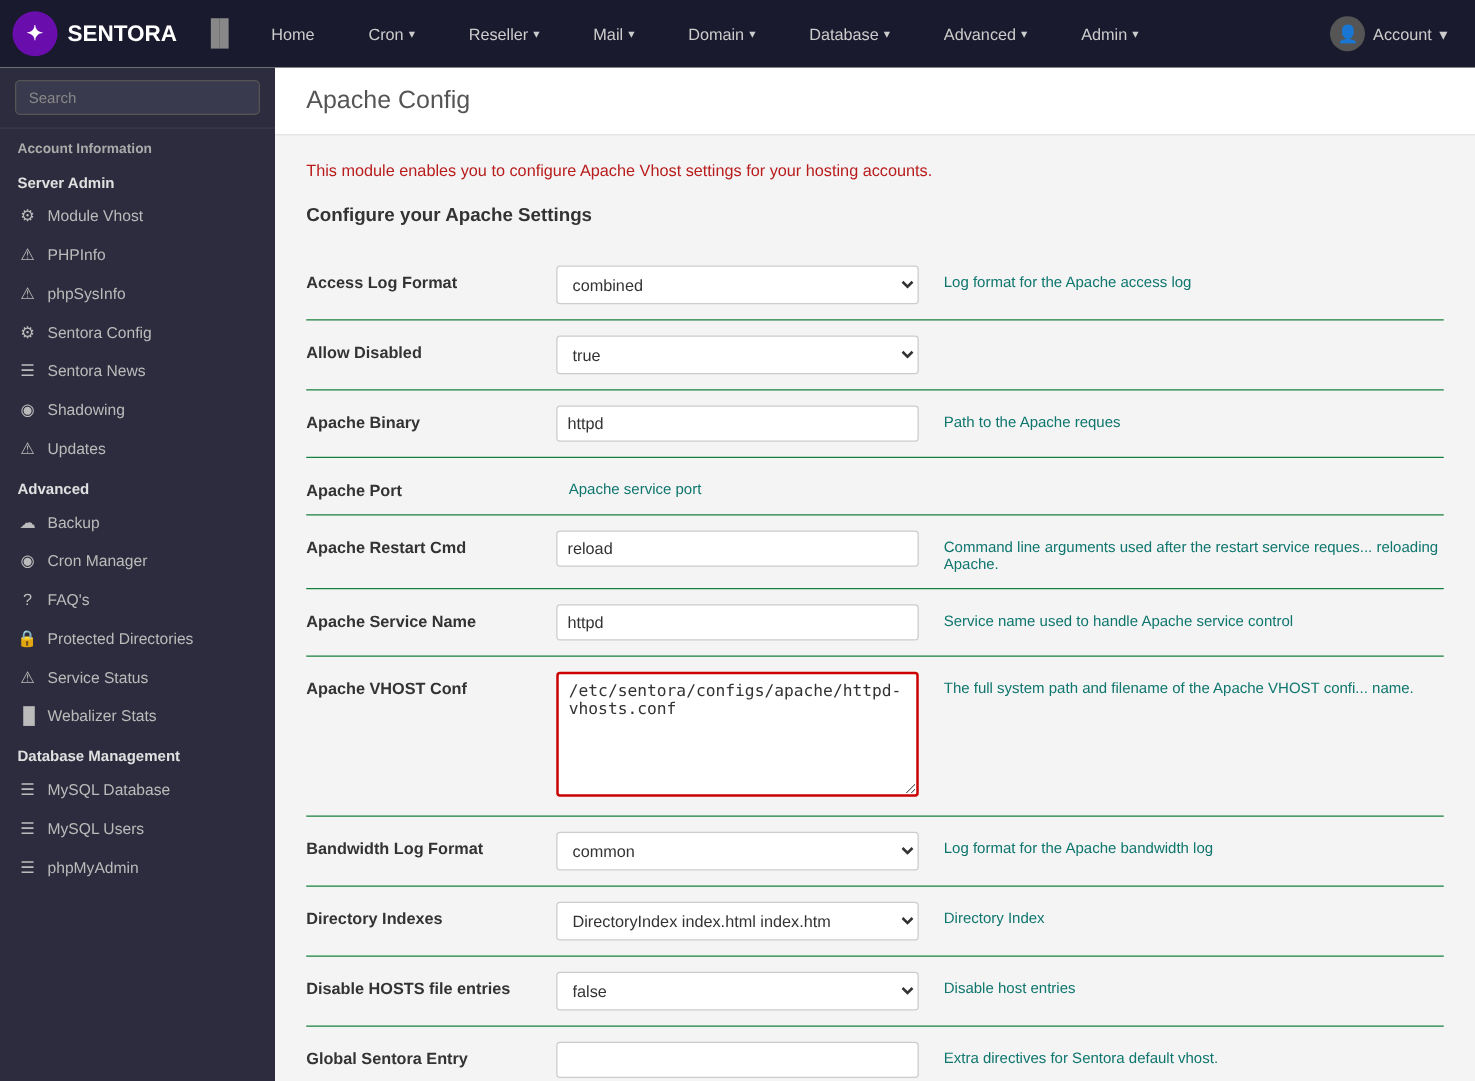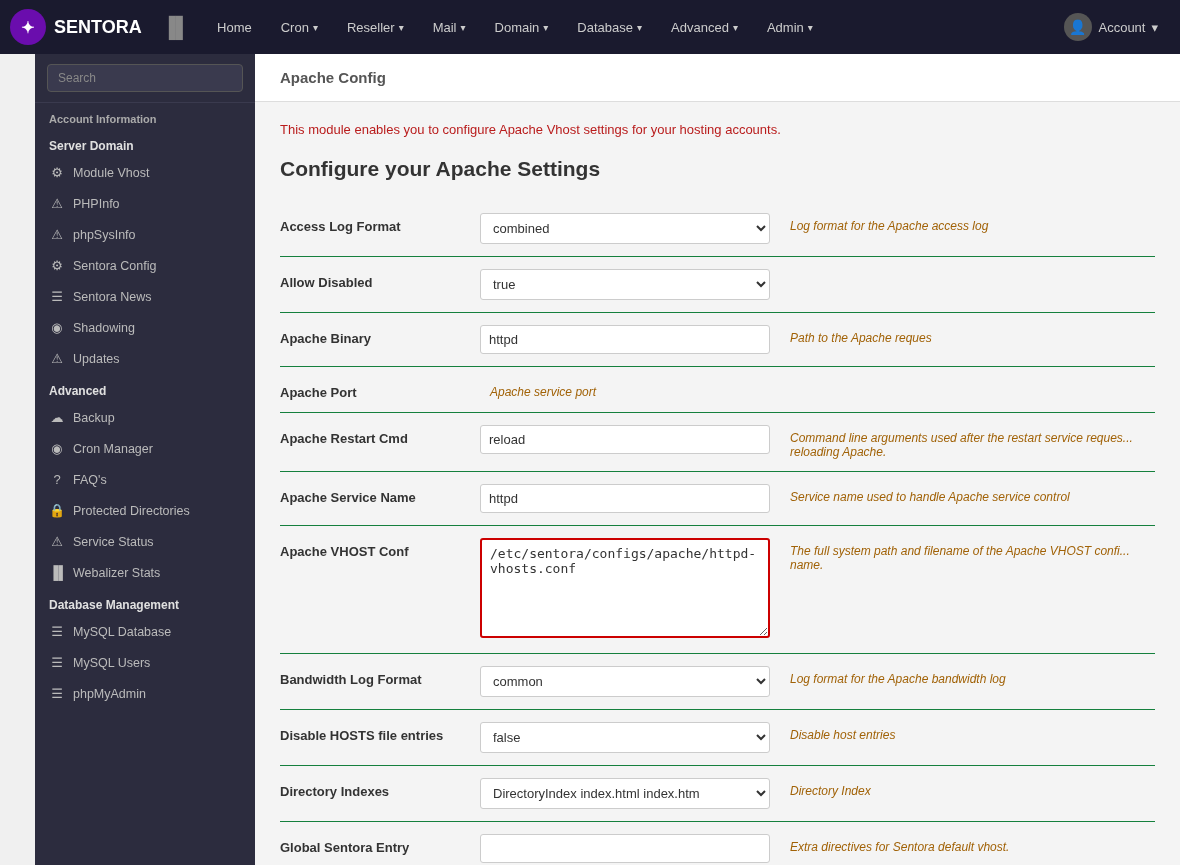--- a/index.html
+++ b/index.html
@@ -35,21 +35,21 @@
       font-size: 16px;
     }
     .stats-icon {
       color: #888;
       font-size: 20px;
       margin-right: 15px;
     }
     .nav-items {
       display: flex;
       align-items: center;
-      gap: 5px;
+      gap: 19px;
       flex: 1;
     }
     .nav-item {
       color: #ccc;
       padding: 8px 12px;
       cursor: pointer;
       border-radius: 4px;
       font-size: 13px;
       display: flex;
       align-items: center;
@@ -85,21 +85,20 @@
       overflow: hidden;
     }
 
     
     .sidebar {
       width: 220px;
       background: #2c2c3e;
       flex-shrink: 0;
       overflow-y: auto;
       padding-bottom: 20px;
-      margin-left: 35px;
     }
     .sidebar-search {
       padding: 10px 12px;
       border-bottom: 1px solid #3a3a4e;
     }
     .sidebar-search input {
       width: 100%;
       padding: 6px 10px;
       border-radius: 4px;
       border: 1px solid #555;
@@ -149,34 +148,34 @@
     
     .content {
       flex: 1;
       overflow-y: auto;
       background: #f4f4f4;
     }
     .content-header {
       background: white;
       padding: 15px 25px;
       border-bottom: 1px solid #ddd;
-      font-size: 15px;
-      font-weight: bold;
+      font-size: 20px;
+      font-weight: normal;
       color: #555;
     }
     .content-body {
       padding: 20px 25px;
     }
     .module-description {
       font-size: 13px;
       color: #b91c1c;
       margin-bottom: 20px;
     }
     .section-title {
-      font-size: 21px;
+      font-size: 15px;
       font-weight: bold;
       color: #333;
       margin-bottom: 20px;
     }
     .settings-row {
       display: grid;
       grid-template-columns: 200px 300px 1fr;
       align-items: start;
       padding: 12px 0;
       border-bottom: 1px solid #15803d;
@@ -204,24 +203,23 @@
     }
     .settings-input textarea {
       resize: vertical;
       min-height: 100px;
     }
     .settings-input select {
       cursor: pointer;
     }
     .settings-desc {
       font-size: 12px;
-      color: #a16207;
+      color: #0f766e;
       padding-top: 6px;
       padding-left: 10px;
-      font-style: italic;
     }
     .vhost-textarea-wrapper textarea {
       border: 2px solid #cc0000 !important;
       border-radius: 3px;
     }
   </style>
 </head>
 <body>
 
 <nav class="topnav">
@@ -272,21 +270,21 @@
 
 <div class="main-layout">
 
   <aside class="sidebar">
     <div class="sidebar-search">
       <input type="text" placeholder="Search" style="">
     </div>
 
     <div class="sidebar-section-title">Account Information</div>
 
-    <div class="sidebar-section-bold">Server Domain</div>
+    <div class="sidebar-section-bold">Server Admin</div>
     <div class="sidebar-item">
       <span class="sidebar-item-icon">⚙</span>
       <span>Module Vhost</span>
     </div>
     <div class="sidebar-item">
       <span class="sidebar-item-icon">⚠</span>
       <span>PHPInfo</span>
     </div>
     <div class="sidebar-item">
       <span class="sidebar-item-icon">⚠</span>
@@ -425,41 +423,41 @@
             <select>
               <option>common</option>
               <option>combined</option>
               <option>custom</option>
             </select>
           </div>
           <div class="settings-desc">Log format for the Apache bandwidth log</div>
         </div>
 
         <div class="settings-row">
+          <div class="settings-label">Directory Indexes</div>
+          <div class="settings-input">
+            <select>
+              <option>DirectoryIndex index.html index.htm</option>
+            </select>
+          </div>
+          <div class="settings-desc">Directory Index</div>
+        </div>
+
+        <div class="settings-row">
           <div class="settings-label">Disable HOSTS file entries</div>
           <div class="settings-input">
             <select>
               <option>false</option>
               <option>true</option>
             </select>
           </div>
           <div class="settings-desc">Disable host entries</div>
         </div>
 
         <div class="settings-row">
-          <div class="settings-label">Directory Indexes</div>
-          <div class="settings-input">
-            <select>
-              <option>DirectoryIndex index.html index.htm</option>
-            </select>
-          </div>
-          <div class="settings-desc">Directory Index</div>
-        </div>
-
-        <div class="settings-row">
           <div class="settings-label">Global Sentora Entry</div>
           <div class="settings-input">
             <input type="text" value="" style="">
           </div>
           <div class="settings-desc">Extra directives for Sentora default vhost.</div>
         </div>
 
       </div>
     </div>
   </main>

